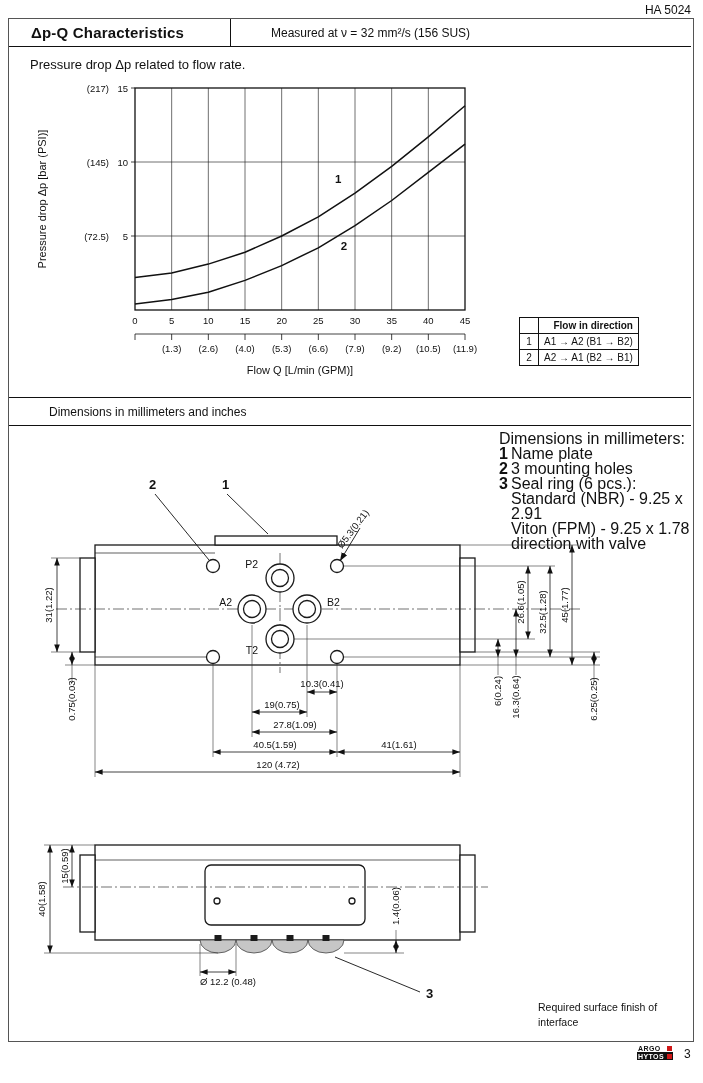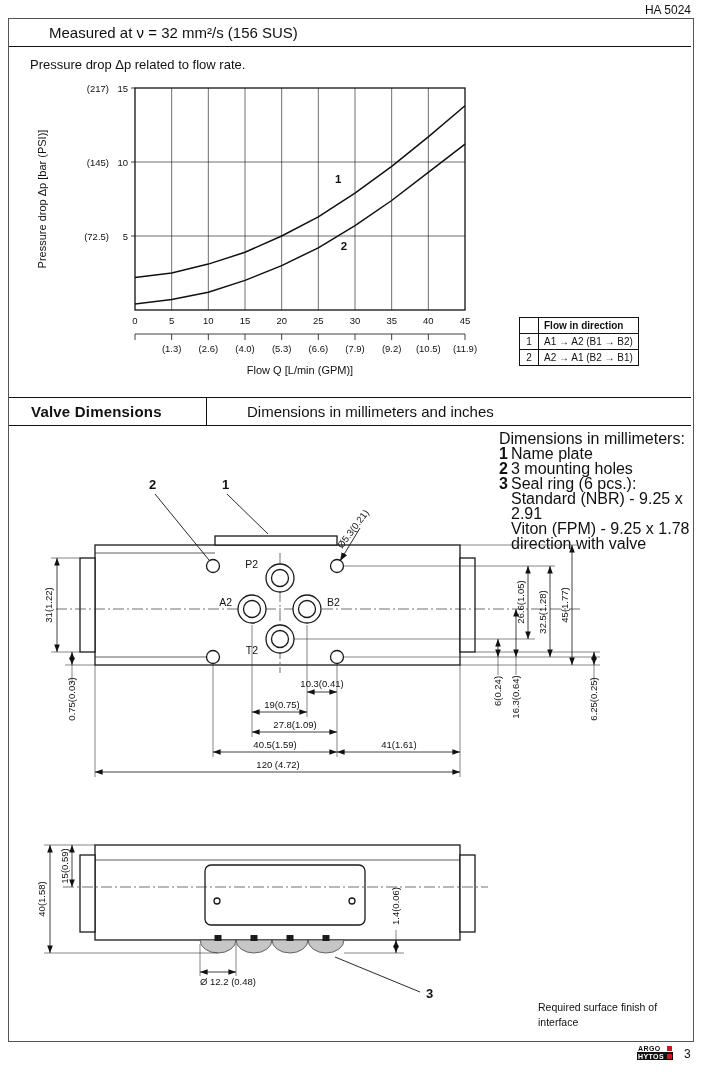--- a/index.html
+++ b/index.html
@@ -11,37 +11,37 @@
   
   .frame-box{position:absolute;left:8px;top:18px;width:684px;height:1022px;border:1px solid #555}
   .doc-number{position:absolute;right:12px;top:3px;font-size:12px}
   
   .band{position:absolute;left:9px;width:682px;height:27px;border-bottom:1.6px solid #111;display:flex;align-items:center}
   .band1{top:19px}
   .band2{top:397px;border-top:1.6px solid #111}
   .band .title-box{height:100%;display:flex;align-items:center;border-right:1.6px solid #111;padding-left:22px;box-sizing:border-box;font-size:15px;font-weight:bold;letter-spacing:0.2px}
   .band1 .title-box{width:222px}
   .band2 .title-box{width:198px}
-  .band .subtitle{font-size:15px;margin-left:40px}
+  .band .subtitle{font-size:12px;margin-left:40px}
   .intro{position:absolute;left:30px;top:57px;font-size:13px}
   
   #chart-svg{position:absolute;left:0;top:80px}
   #chart-svg text{font-family:inherit;fill:#111}
   .grid{stroke:#222;stroke-width:0.65}
   .pframe{fill:none;stroke:#111;stroke-width:1.3}
   .tick{font-size:9.5px}
   .axis{font-size:11px}
   .curve{fill:none;stroke:#111;stroke-width:1.5;stroke-linejoin:round}
   .curvelabel{font-size:11.5px;font-weight:bold}
   .thin{stroke:#111;stroke-width:0.8}
   
   .flow-table{position:absolute;left:519px;top:317px;border-collapse:collapse}
   .flow-table td{border:1px solid #111;font-size:10px;padding:1px 5px;height:13px;white-space:nowrap}
   .flow-table td.num{width:12px;text-align:center;padding:1px 3px}
-  .flow-table td.hdr{font-weight:bold;text-align:left}
+  .flow-table td.hdr{font-weight:bold;text-align:right}
   
   .legend{position:absolute;left:499px;top:431px;font-size:16px;line-height:15px}
   .legend .num{font-weight:bold;display:inline-block;width:12px}
   .legend .indent{padding-left:12px}
   
   #dims-svg{position:absolute;left:8px;top:425px}
   #dims-svg text{font-family:inherit;fill:#111}
   .outl{fill:#fff;stroke:#1a1a1a;stroke-width:1.3}
   .thinl{stroke:#1a1a1a;stroke-width:0.7;fill:none}
   .ext{stroke:#333;stroke-width:0.6;fill:none}
@@ -63,20 +63,21 @@
   .rsq{width:5px;height:5px;background:#cf1717;display:inline-block}
   .page-number{position:absolute;left:684px;top:1047px;font-size:12px}
 </style>
 </head>
 <body>
 
 <div class="doc-number">HA 5024</div>
 <div class="frame-box"></div>
 
 <div class="band band1">
+  <div class="title-box">Δp-Q Characteristics</div>
   <div class="subtitle">Measured at ν = 32 mm²/s (156 SUS)</div>
 </div>
 <div class="intro">Pressure drop Δp related to flow rate.</div>
 
 <svg id="chart-svg" width="703" height="312" viewBox="0 0 703 312">
     <line x1="171.66666666666666" y1="8" x2="171.66666666666666" y2="230" class="grid"></line>
     <line x1="208.33333333333331" y1="8" x2="208.33333333333331" y2="230" class="grid"></line>
     <line x1="245" y1="8" x2="245" y2="230" class="grid"></line>
     <line x1="281.66666666666663" y1="8" x2="281.66666666666663" y2="230" class="grid"></line>
     <line x1="318.33333333333337" y1="8" x2="318.33333333333337" y2="230" class="grid"></line>
@@ -144,21 +145,20 @@
     <td>A1 → A2 (B1 → B2)</td>
   </tr>
   <tr>
     <td class="num">2</td>
     <td>A2 → A1 (B2 → B1)</td>
   </tr>
 </tbody>
   </table>
 
 <div class="band band2">
-  <div class="title-box">Valve Dimensions</div>
   <div class="subtitle">Dimensions in millimeters and inches</div>
 </div>
 
 <div class="legend">
   <div>Dimensions in millimeters:</div>
   <div><span class="num">1</span><span>Name plate</span></div>
   <div><span class="num">2</span><span>3 mounting holes</span></div>
   <div><span class="num">3</span><span>Seal ring (6 pcs.):</span></div>
   <div class="indent">Standard (NBR) - 9.25 x 2.91</div>
   <div class="indent">Viton (FPM) - 9.25 x 1.78</div>

